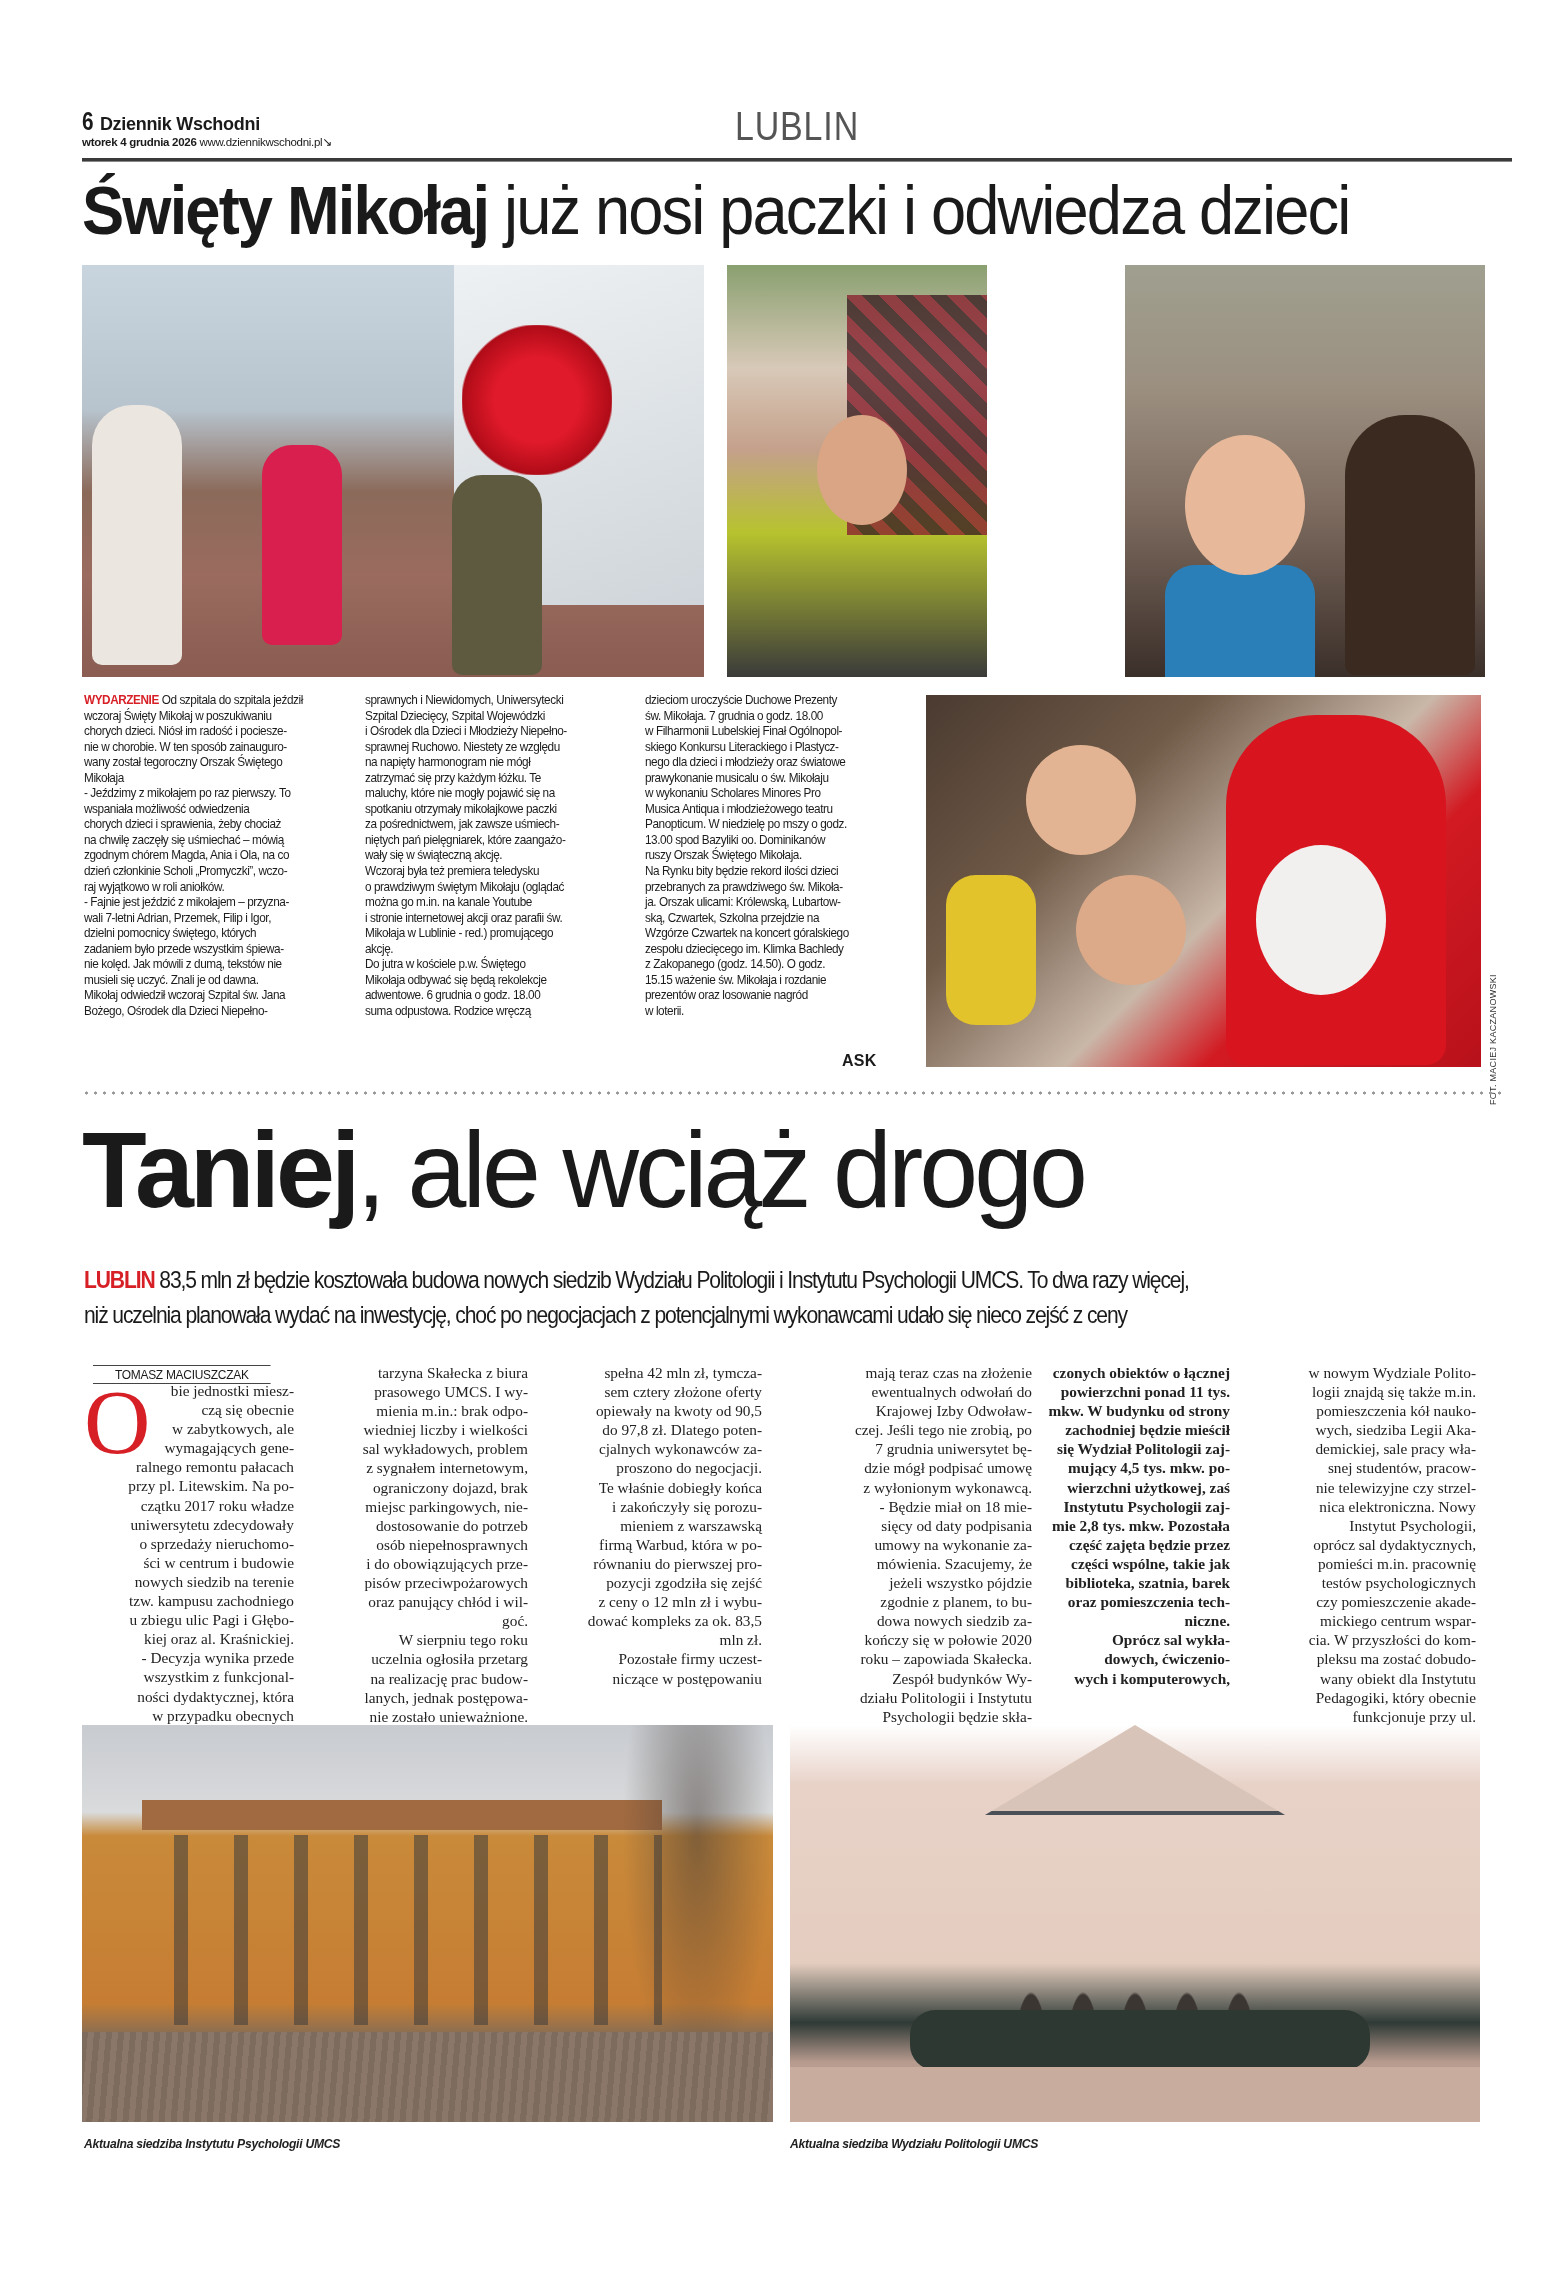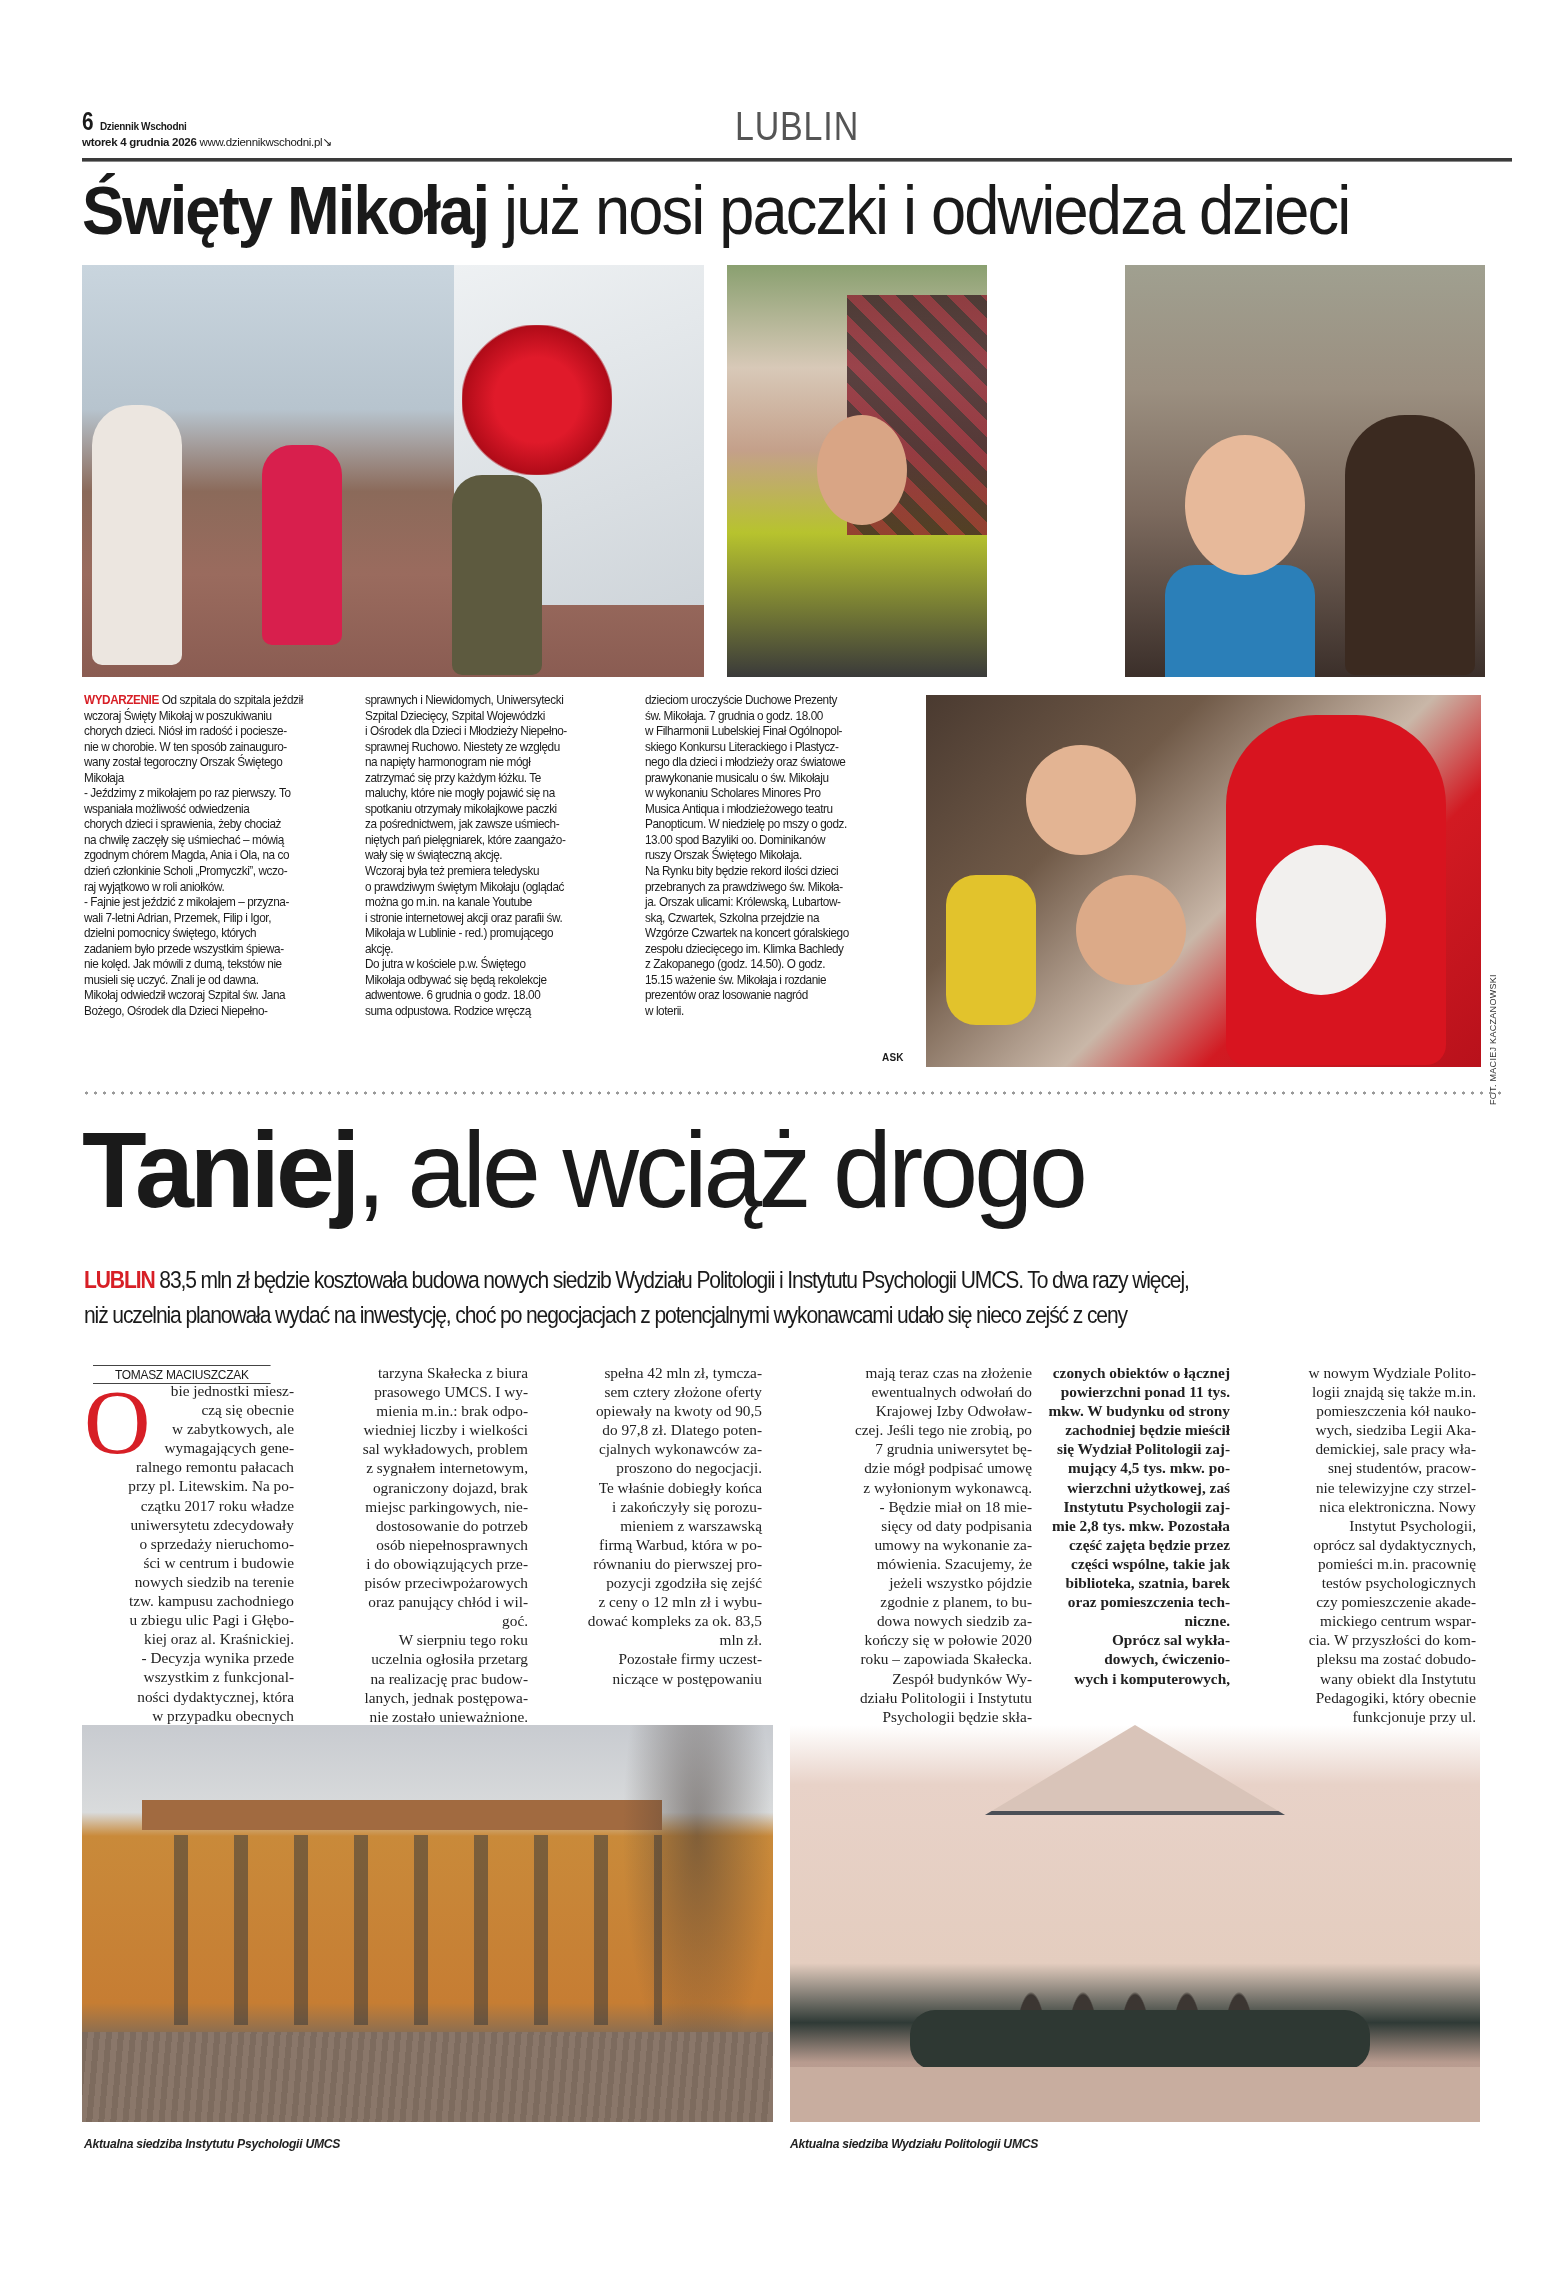--- a/index.html
+++ b/index.html
@@ -3,21 +3,21 @@
 <meta charset="utf-8">
 <style>
   * { box-sizing: border-box; margin: 0; padding: 0; }
   html, body { width: 1558px; height: 2281px; background: #ffffff; overflow: hidden; }
   body { position: relative; font-family: "Liberation Sans", sans-serif; color: #1a1a1a; }
 
   
   .masthead { position: absolute; left: 82px; top: 104px; width: 1430px; height: 48px; }
   .mast-left { position: absolute; left: 0; top: 4px; font-family: "Liberation Sans", sans-serif; line-height: 1.0; }
   .mast-left .pg { font-size: 26px; font-weight: bold; letter-spacing: -1px; transform: scaleX(0.8); transform-origin: left; display: inline-block; }
-  .mast-left .paper { font-size: 10px; font-weight: bold; letter-spacing: -0.3px; }
+  .mast-left .paper { font-size: 18px; font-weight: bold; letter-spacing: -0.3px; }
   .mast-left .line2 { font-size: 11.5px; margin-top: 2px; letter-spacing: -0.3px; }
   .mast-left .line2 b { font-weight: bold; }
   .mast-left .cursor { font-size: 12px; }
   .section { position: absolute; left: 0; width: 1430px; top: 0; text-align: center; font-size: 40px; font-weight: normal; color: #555; letter-spacing: 1px; transform: scaleX(0.85); }
   .rule { position: absolute; left: 82px; top: 158px; width: 1430px; height: 4px; background: #3a3a3a; border-bottom: 1px solid #888; }
 
   
   .h1 { position: absolute; left: 82px; top: 170px; width: 1440px; font-size: 68px; line-height: 80px; letter-spacing: -2px; white-space: nowrap; transform: scaleX(0.93); transform-origin: left; }
   .h1 b { font-weight: bold; }
   .h1 span.light { font-weight: normal; }
@@ -54,21 +54,21 @@
   .credit { position: absolute; left: 1488px; top: 950px; width: 14px; height: 160px; }
   .credit span { position: absolute; left: 0; top: 155px; white-space: nowrap; transform: rotate(-90deg); transform-origin: left top; font-size: 9px; color: #333; letter-spacing: .3px; }
 
   
   .s1col { position: absolute; top: 693px; width: 268px; font-family: "Liberation Sans", sans-serif; font-size: 12.4px; line-height: 15.55px; letter-spacing: -0.45px; color: #1c1c1c; transform: scaleX(0.95); transform-origin: left top; }
   .s1col p { white-space: pre-line; }
   .s1c1 { left: 84px; }
   .s1c2 { left: 365px; }
   .s1c3 { left: 645px; }
   .kicker { color: #d71f26; font-weight: bold; }
-  .ask { position: absolute; left: 882px; top: 1052px; font-size: 10px; font-weight: bold; letter-spacing: .2px; text-align: center; }
+  .ask { position: absolute; left: 842px; top: 1052px; font-size: 16px; font-weight: bold; letter-spacing: .2px; text-align: center; }
 
   .dots { position: absolute; left: 82px; top: 1090px; width: 1420px; height: 6px;
     background-image: radial-gradient(circle, #999 1.4px, transparent 1.7px); background-size: 9px 6px; }
 
   
   .h2 { position: absolute; left: 82px; top: 1100px; font-size: 108px; line-height: 140px; letter-spacing: -4px; white-space: nowrap; transform: scaleX(0.98); transform-origin: left; }
   .h2 b { font-weight: bold; }
   .h2 span { font-weight: normal; }
 
   .lead { position: absolute; left: 84px; top: 1262px; width: 1430px; font-size: 24.5px; line-height: 35px; letter-spacing: -1.3px; transform: scaleX(0.86); transform-origin: left top; white-space: nowrap; }

